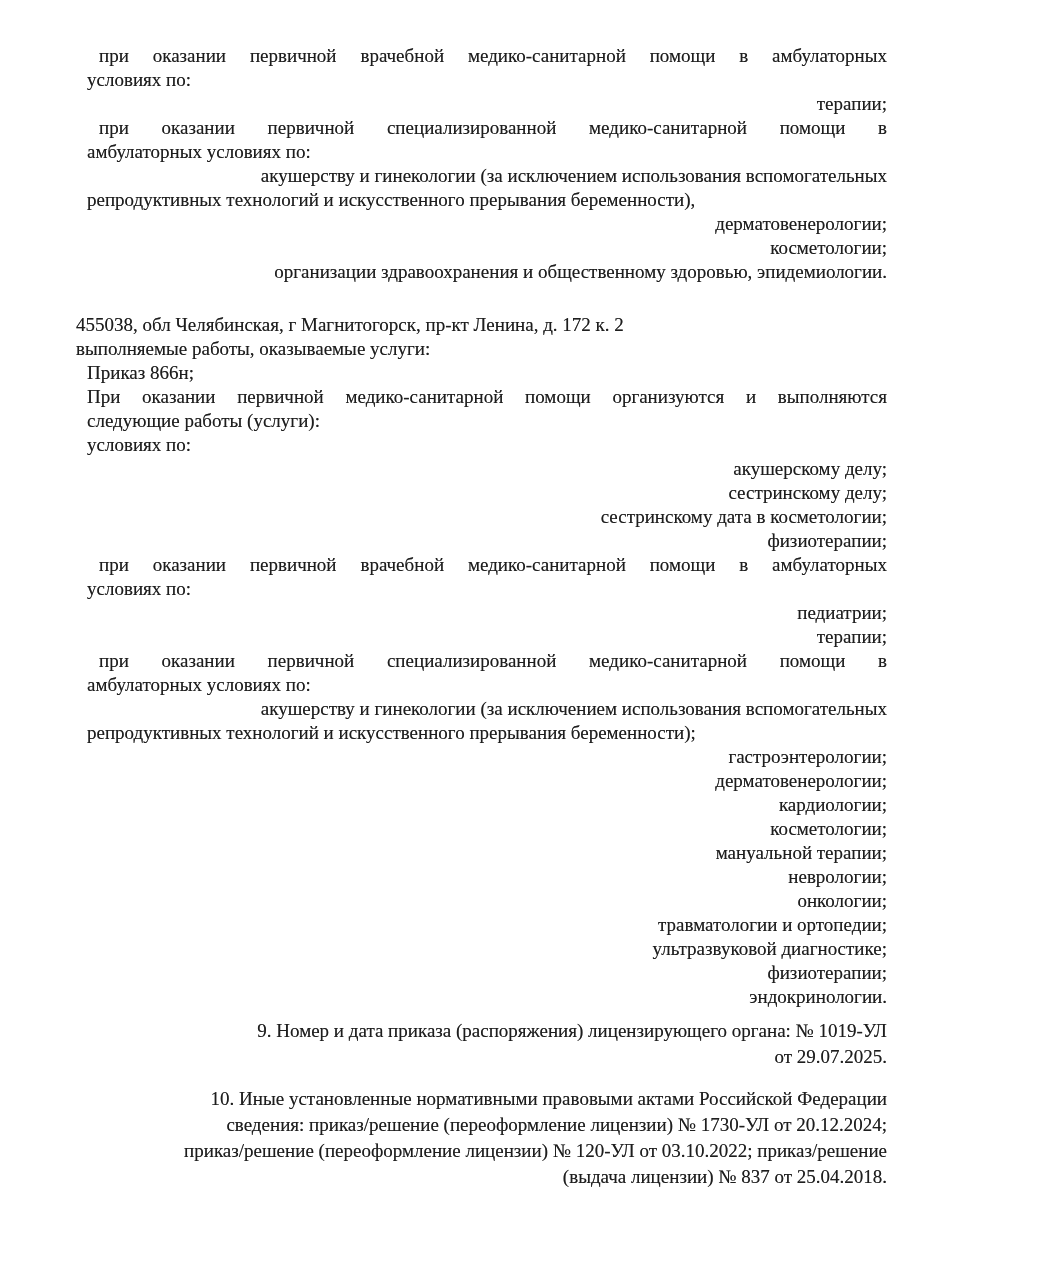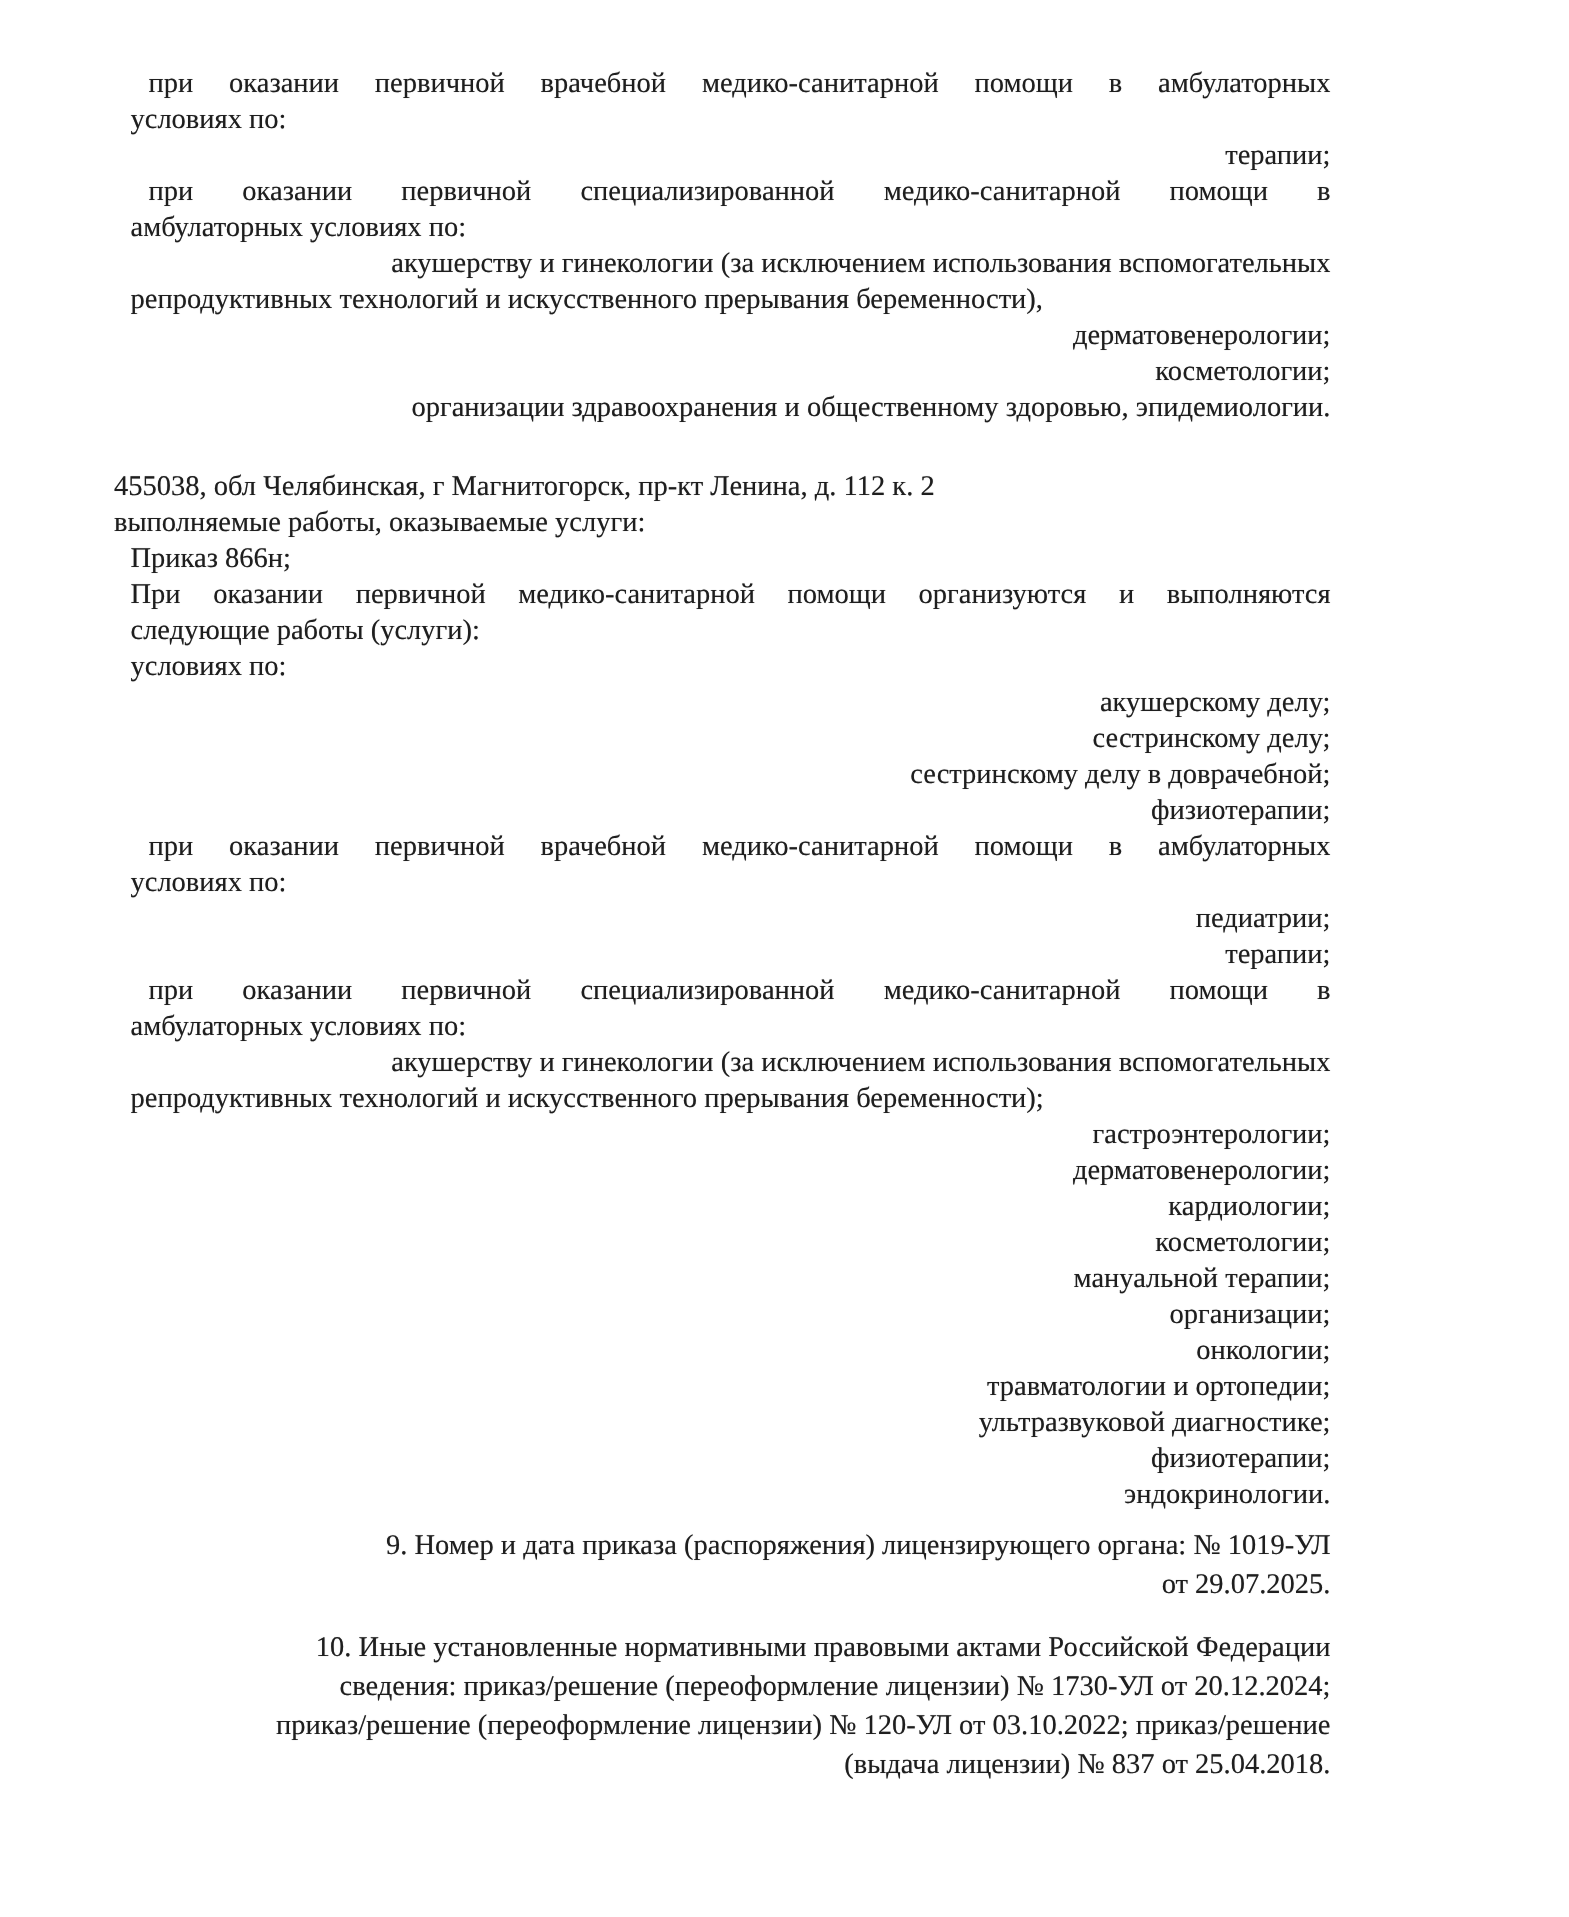--- a/index.html
+++ b/index.html
@@ -58,44 +58,44 @@
     <div class="ln">условиях по:</div>
     <div class="ln i2">терапии;</div>
     <div class="ln j i1">при оказании первичной специализированной медико-санитарной помощи в</div>
     <div class="ln">амбулаторных условиях по:</div>
     <div class="ln j i2">акушерству и гинекологии (за исключением использования вспомогательных</div>
     <div class="ln">репродуктивных технологий и искусственного прерывания беременности),</div>
     <div class="ln i2">дерматовенерологии;</div>
     <div class="ln i2">косметологии;</div>
     <div class="ln i2">организации здравоохранения и общественному здоровью, эпидемиологии.</div>
     <div class="gap-lg"></div>
-    <div class="ln o1">455038, обл Челябинская, г Магнитогорск, пр-кт Ленина, д. 112 к. 2</div>
+    <div class="ln o1">455038, обл Челябинская, г Магнитогорск, пр-кт Ленина, д. 172 к. 2</div>
     <div class="ln o1">выполняемые работы, оказываемые услуги:</div>
     <div class="ln">Приказ 866н;</div>
     <div class="ln j">При оказании первичной медико-санитарной помощи организуются и выполняются</div>
     <div class="ln">следующие работы (услуги):</div>
     <div class="ln">условиях по:</div>
     <div class="ln i2">акушерскому делу;</div>
     <div class="ln i2">сестринскому делу;</div>
-    <div class="ln i2">сестринскому делу в доврачебной;</div>
+    <div class="ln i2">сестринскому дата в косметологии;</div>
     <div class="ln i2">физиотерапии;</div>
     <div class="ln j i1">при оказании первичной врачебной медико-санитарной помощи в амбулаторных</div>
     <div class="ln">условиях по:</div>
     <div class="ln i2">педиатрии;</div>
     <div class="ln i2">терапии;</div>
     <div class="ln j i1">при оказании первичной специализированной медико-санитарной помощи в</div>
     <div class="ln">амбулаторных условиях по:</div>
     <div class="ln j i2">акушерству и гинекологии (за исключением использования вспомогательных</div>
     <div class="ln">репродуктивных технологий и искусственного прерывания беременности);</div>
     <div class="ln i2">гастроэнтерологии;</div>
     <div class="ln i2">дерматовенерологии;</div>
     <div class="ln i2">кардиологии;</div>
     <div class="ln i2">косметологии;</div>
     <div class="ln i2">мануальной терапии;</div>
-    <div class="ln i2">организации;</div>
+    <div class="ln i2">неврологии;</div>
     <div class="ln i2">онкологии;</div>
     <div class="ln i2">травматологии и ортопедии;</div>
     <div class="ln i2">ультразвуковой диагностике;</div>
     <div class="ln i2">физиотерапии;</div>
     <div class="ln i2">эндокринологии.</div>
     <div class="gap-sm"></div>
     <div class="ln num nf">9. Номер и дата приказа (распоряжения) лицензирующего органа: № 1019-УЛ</div>
     <div class="ln num c9">от 29.07.2025.</div>
     <div class="gap-md"></div>
     <div class="ln num nf">10. Иные установленные нормативными правовыми актами Российской Федерации</div>

